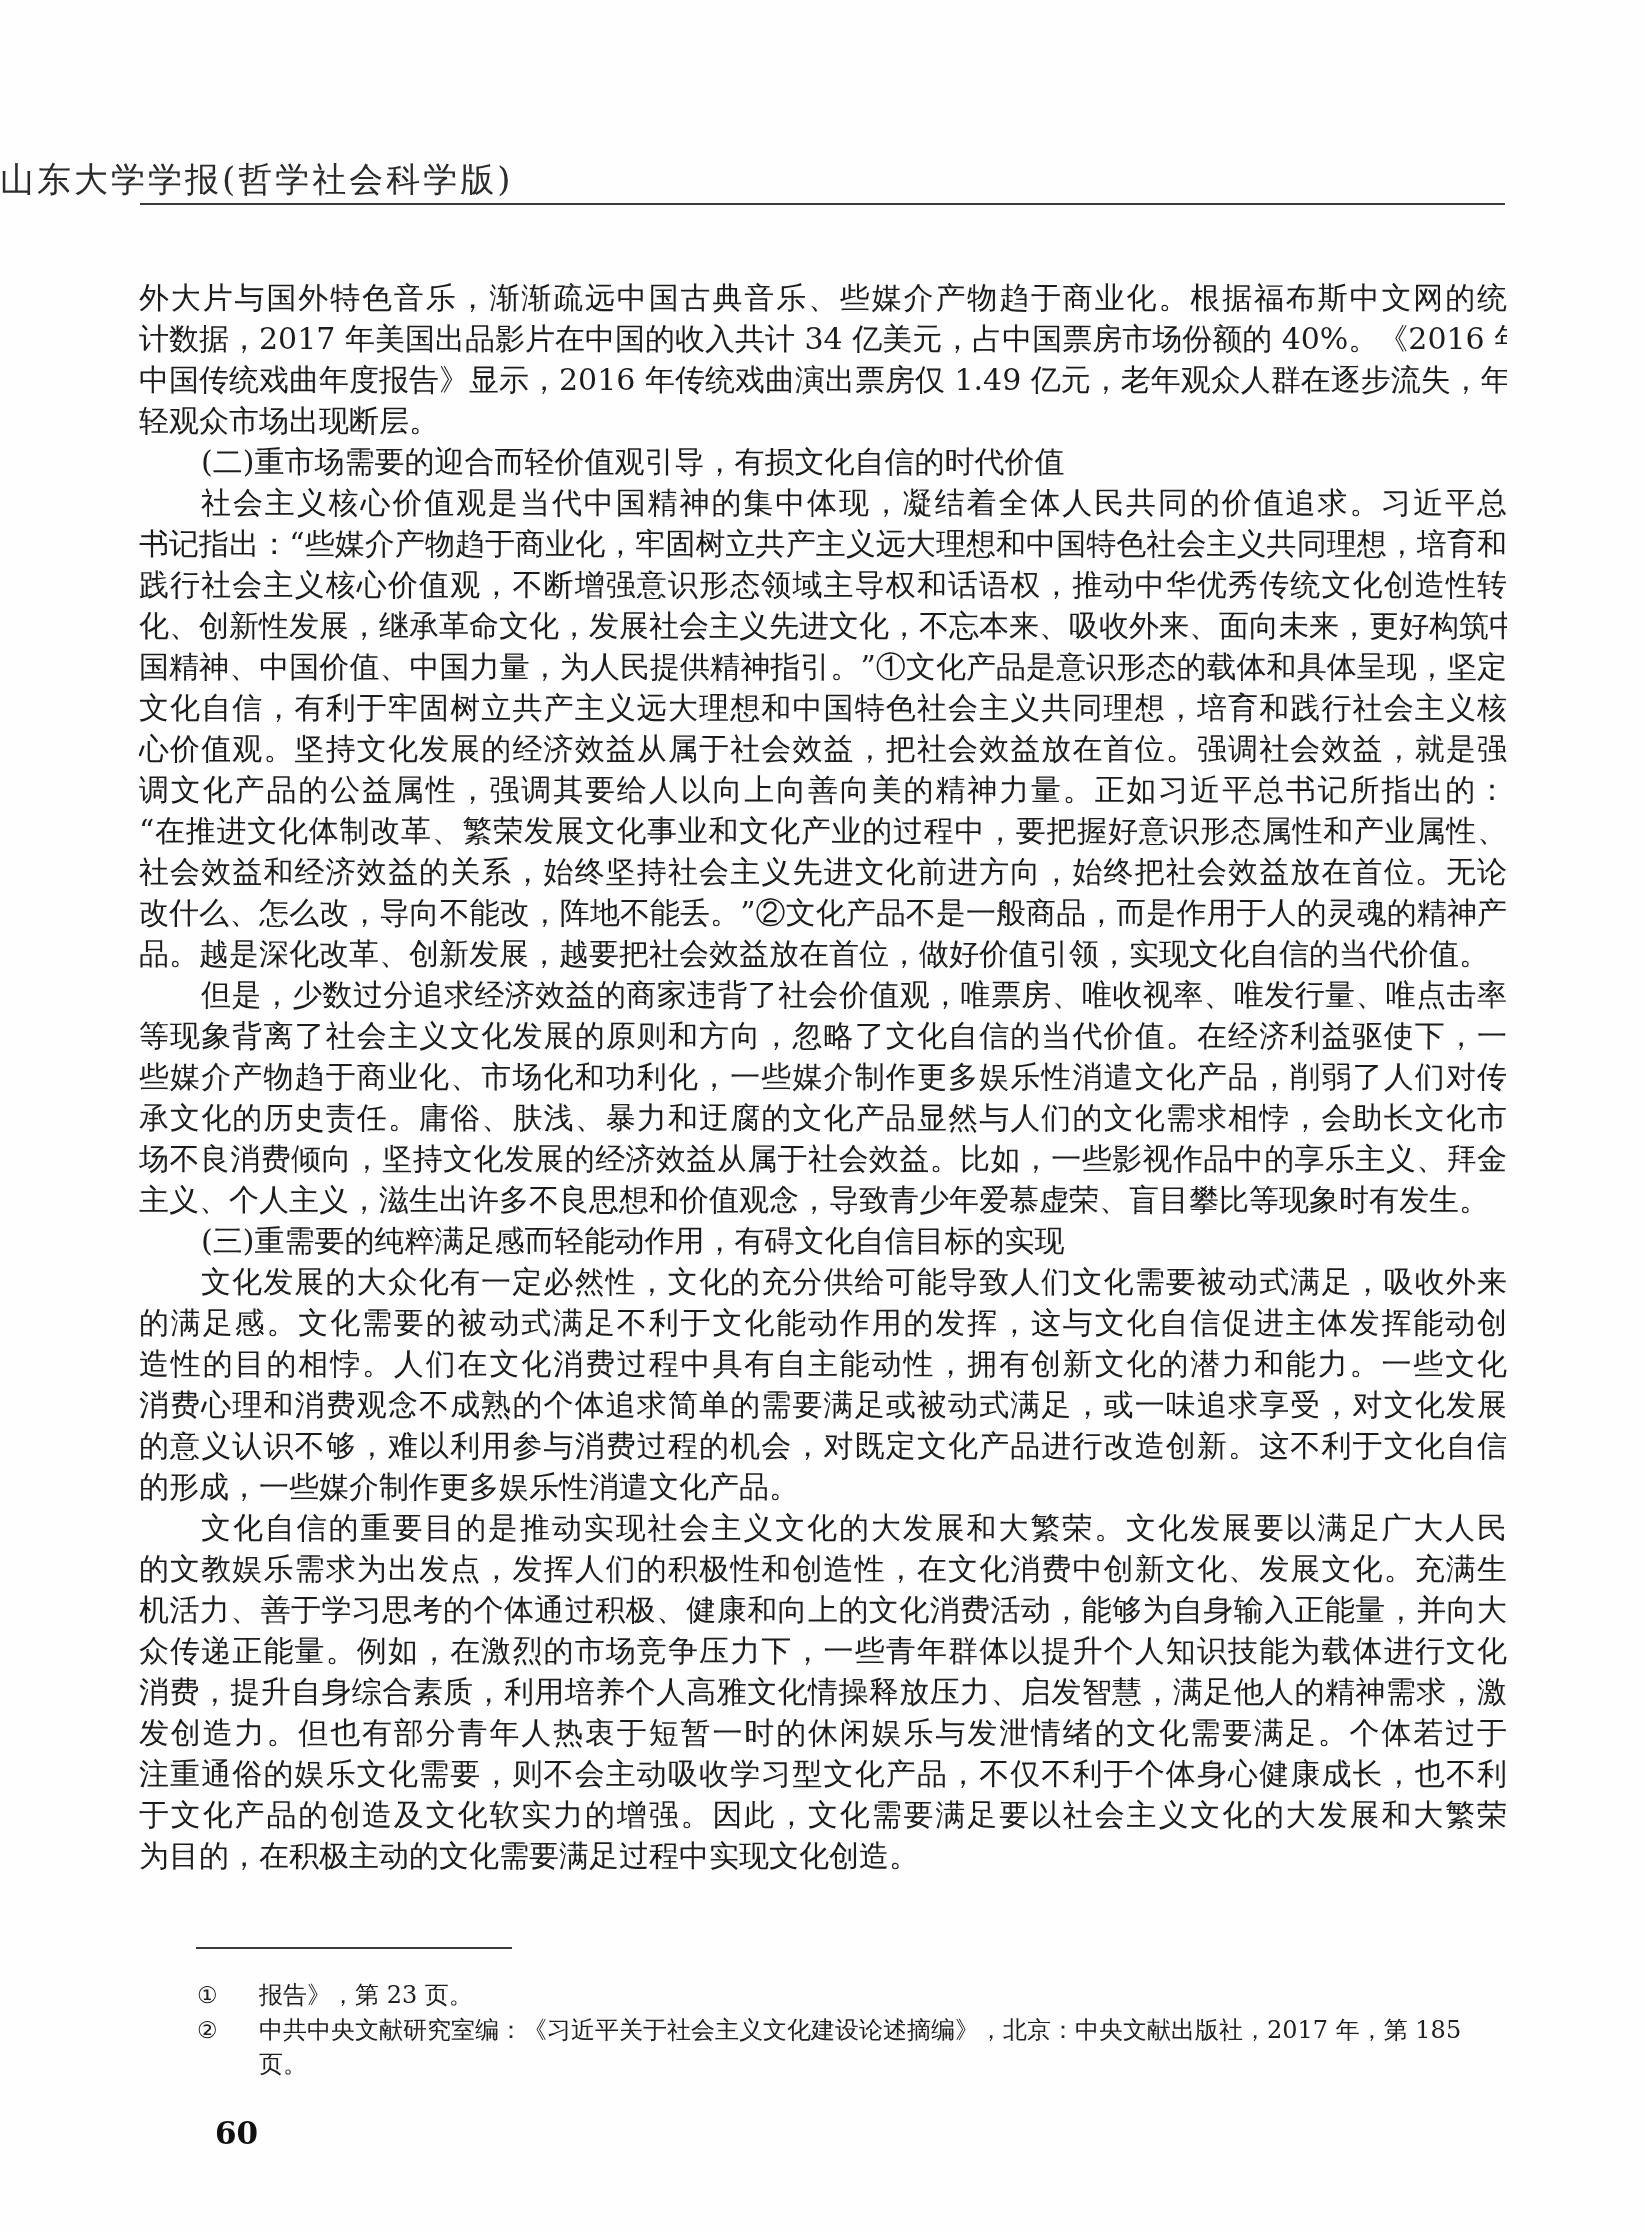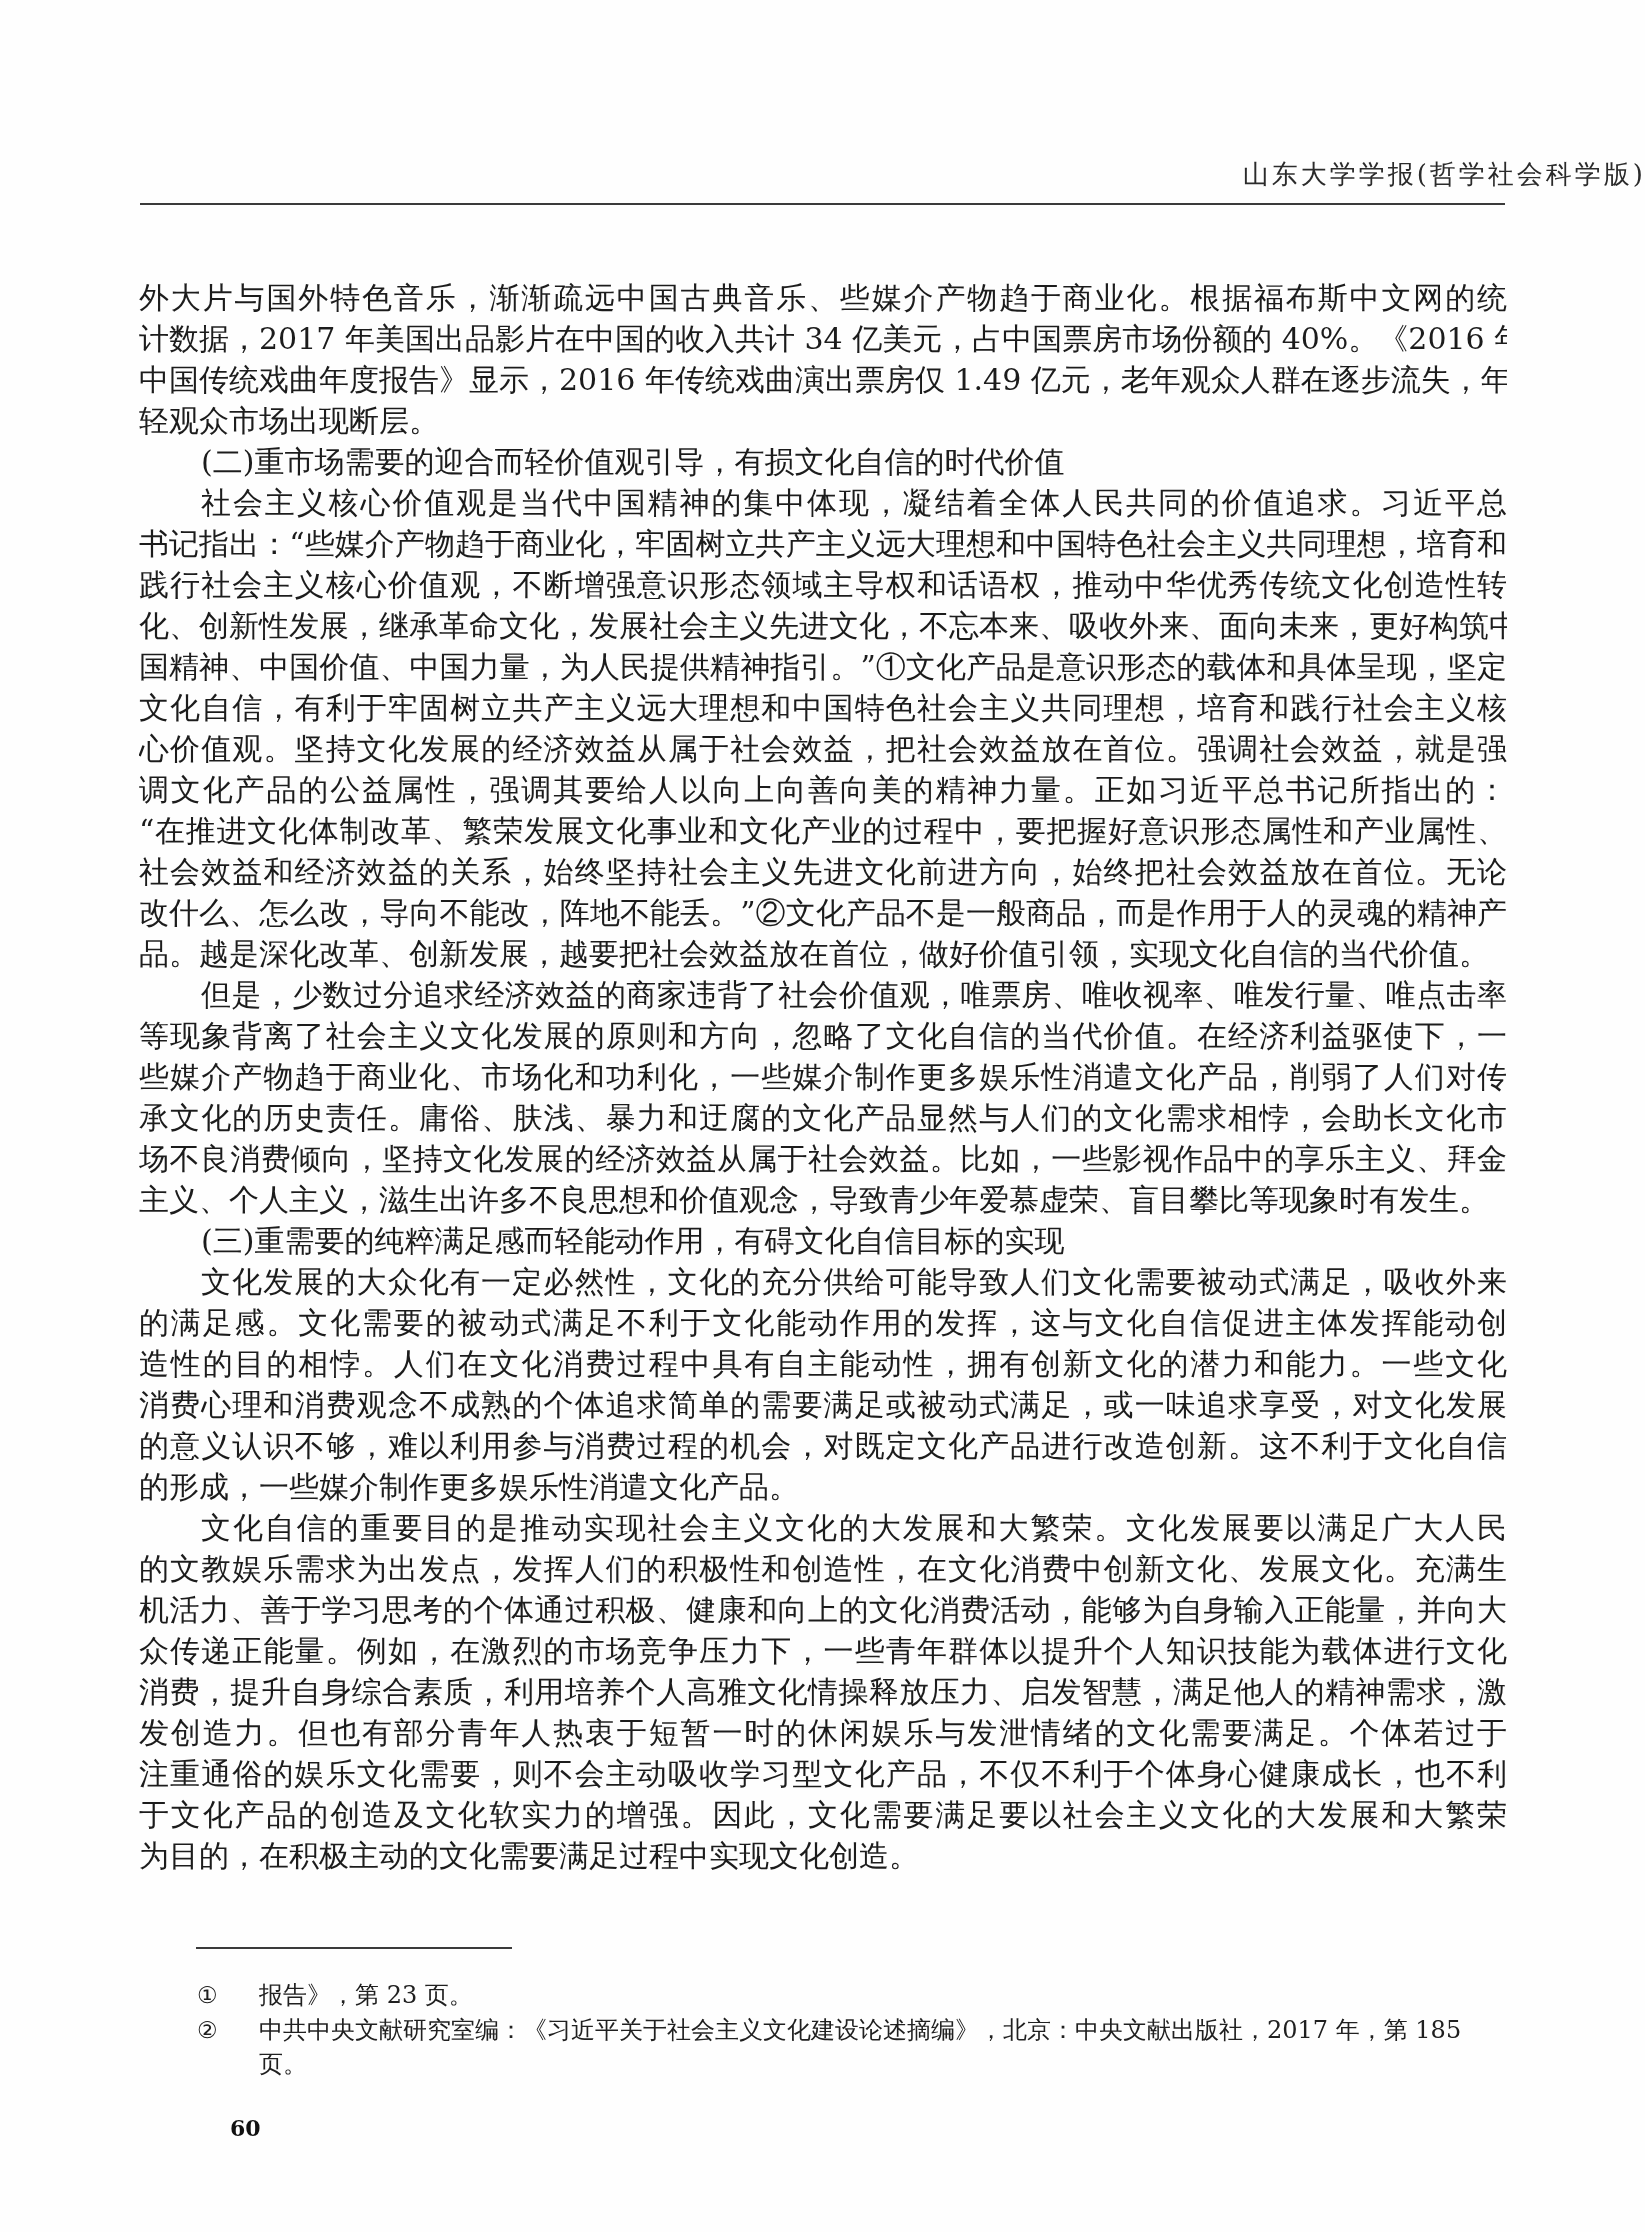--- a/index.html
+++ b/index.html
@@ -12,22 +12,22 @@
     font-family: "DejaVu Serif", "Liberation Serif", serif;
     color: #1c1c1c;
     overflow: hidden;
   }
   .page { position: absolute; inset: 0; background: #fefefe; }
 
   
   .journal-header {
     position: absolute;
     top: 157px; left: 0; right: 0;
-    text-align: right;
-    font-size: 26px;
+    text-align: left;
+    font-size: 34px;
     letter-spacing: 3px;
     color: #2b2b2b;
     font-weight: normal;
   }
   .header-rule {
     position: absolute;
     top: 203px; left: 140px;
     width: 1365px; height: 0;
     border-top: 2px solid #3a3a3a;
   }
@@ -69,22 +69,22 @@
   .footnote-marker {
     flex: 0 0 62px;
     font-size: 23px;
   }
   .footnote-text { flex: 1 1 auto; }
   .footnote-text .fn-line { text-align: left; }
 
   
   .page-number {
     position: absolute;
-    top: 2115px; left: 230px;
-    font-size: 22px;
+    top: 2115px; left: 215px;
+    font-size: 31px;
     font-weight: bold;
     color: #111;
   }
 </style>
 </head>
 <body>
 
 <div class="page">
 
   <div class="journal-header">山东大学学报(哲学社会科学版)</div>

